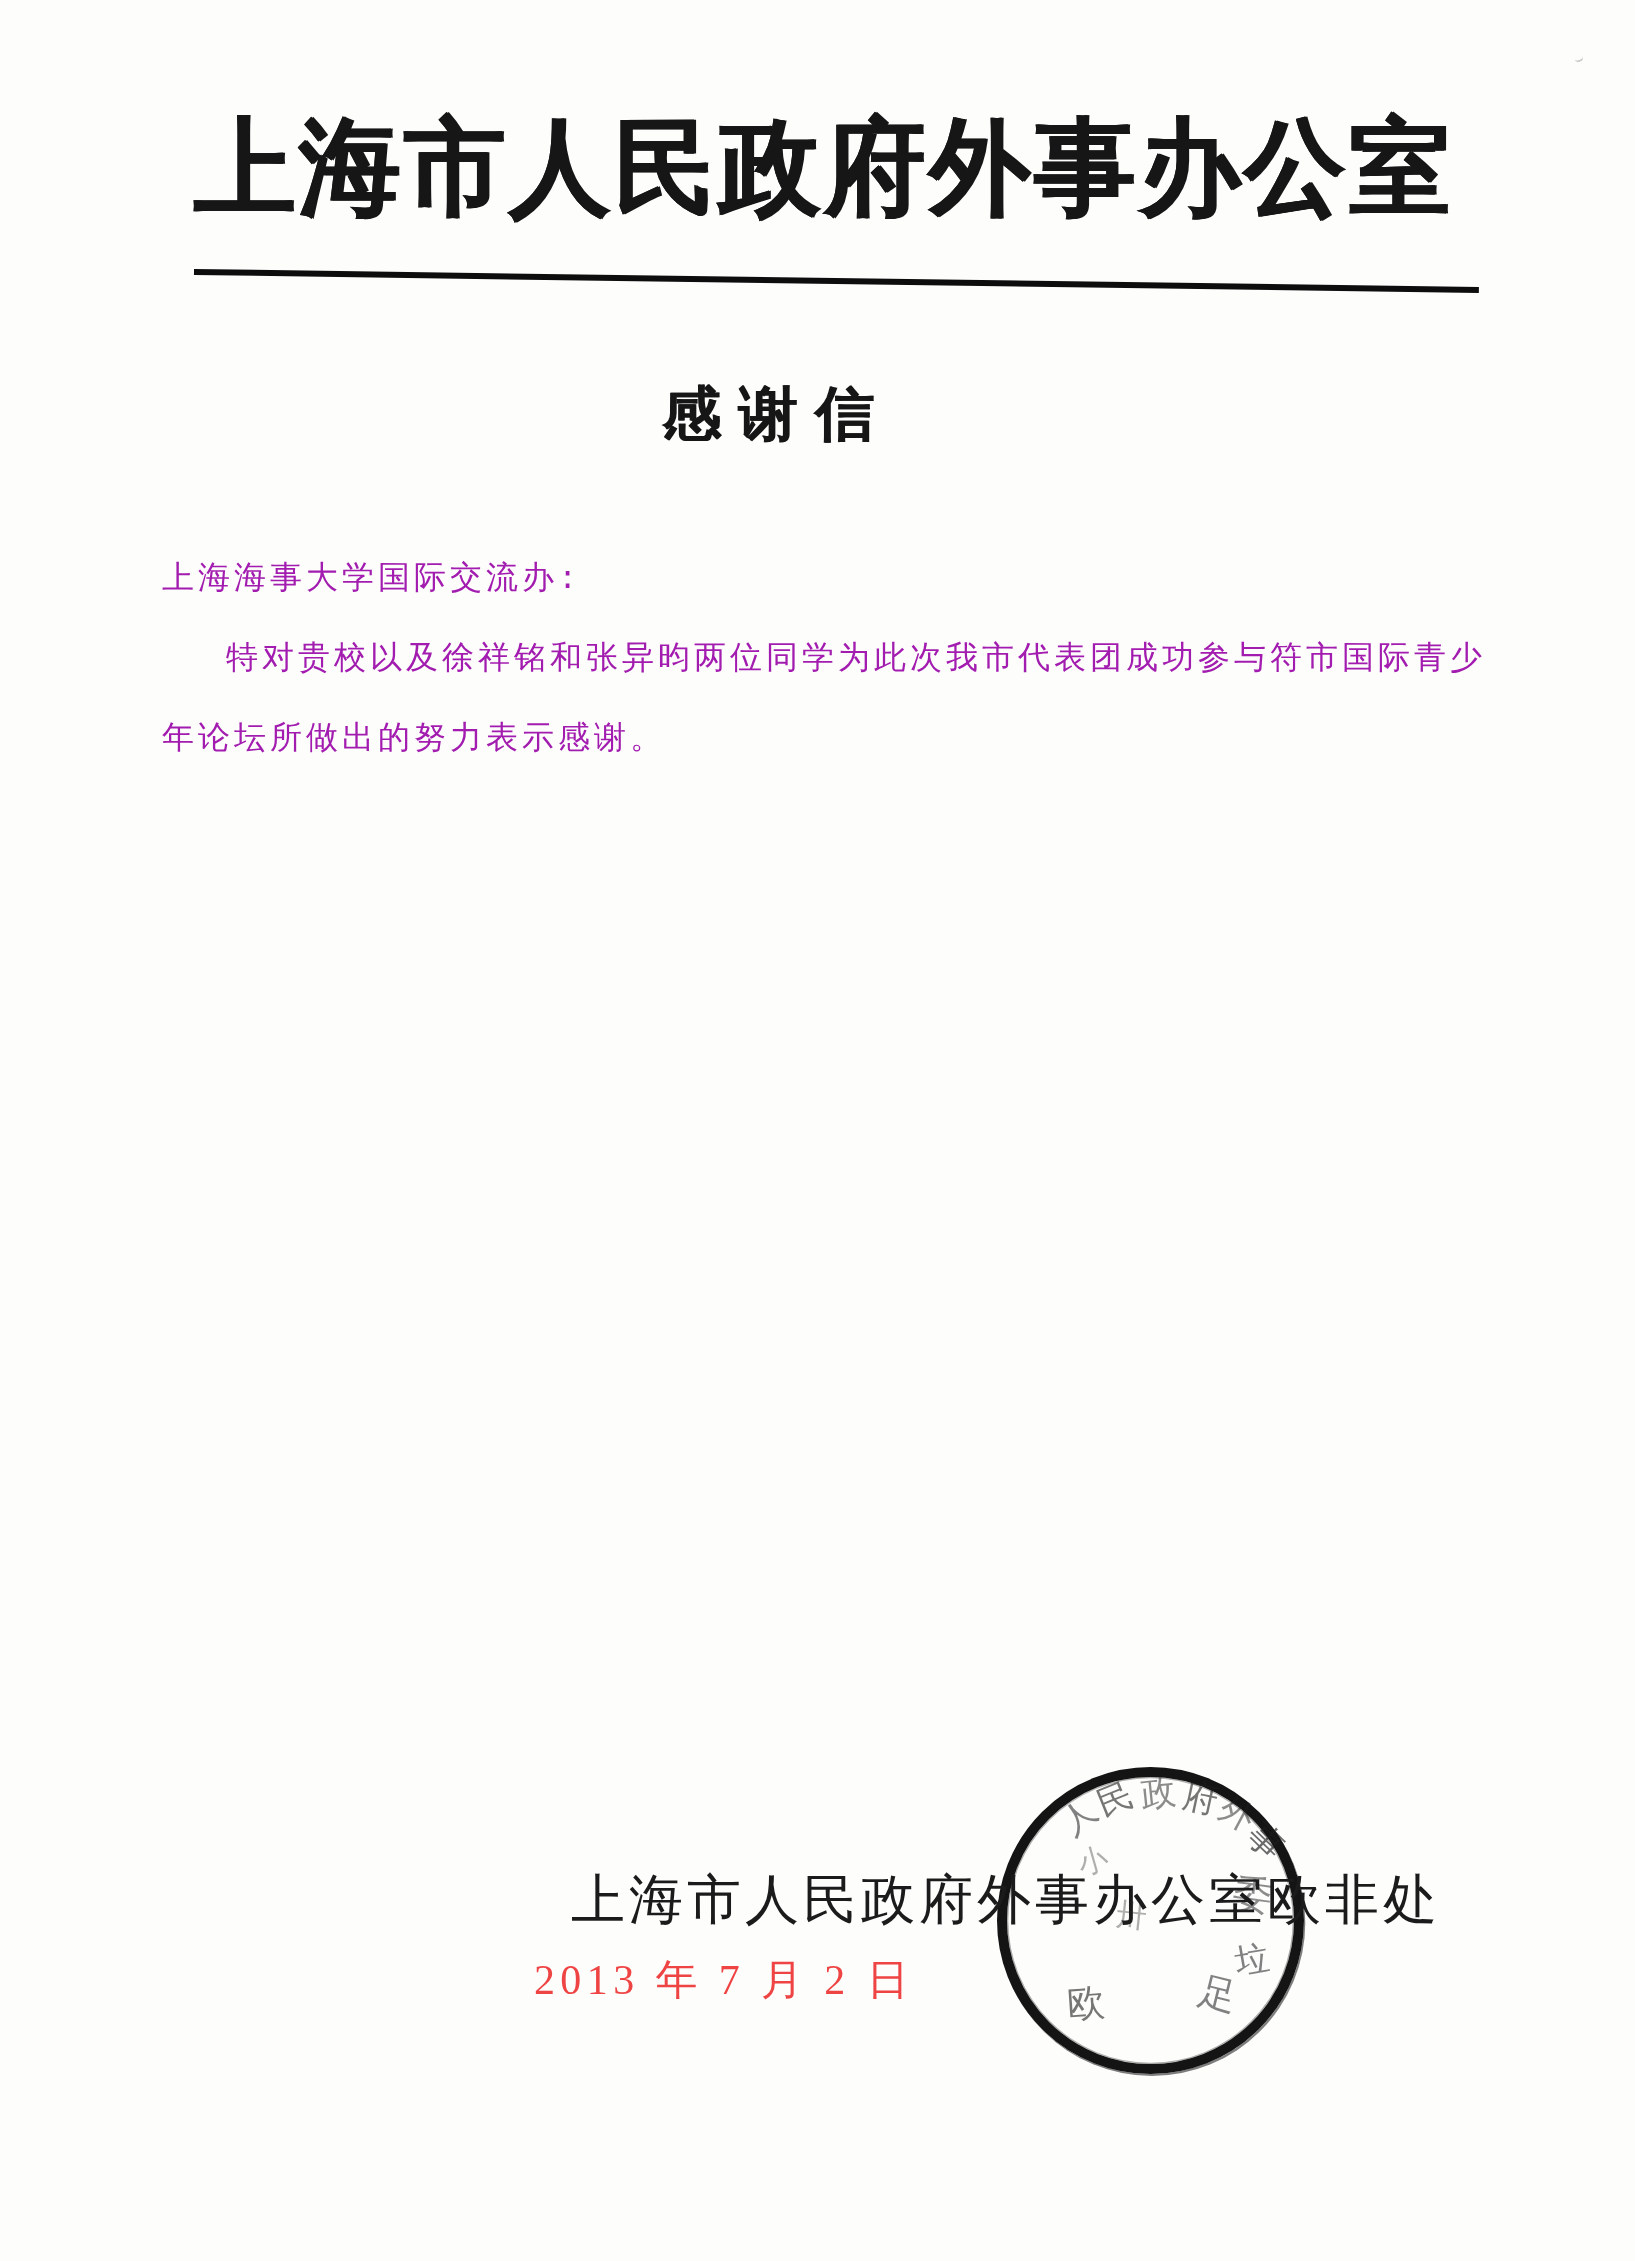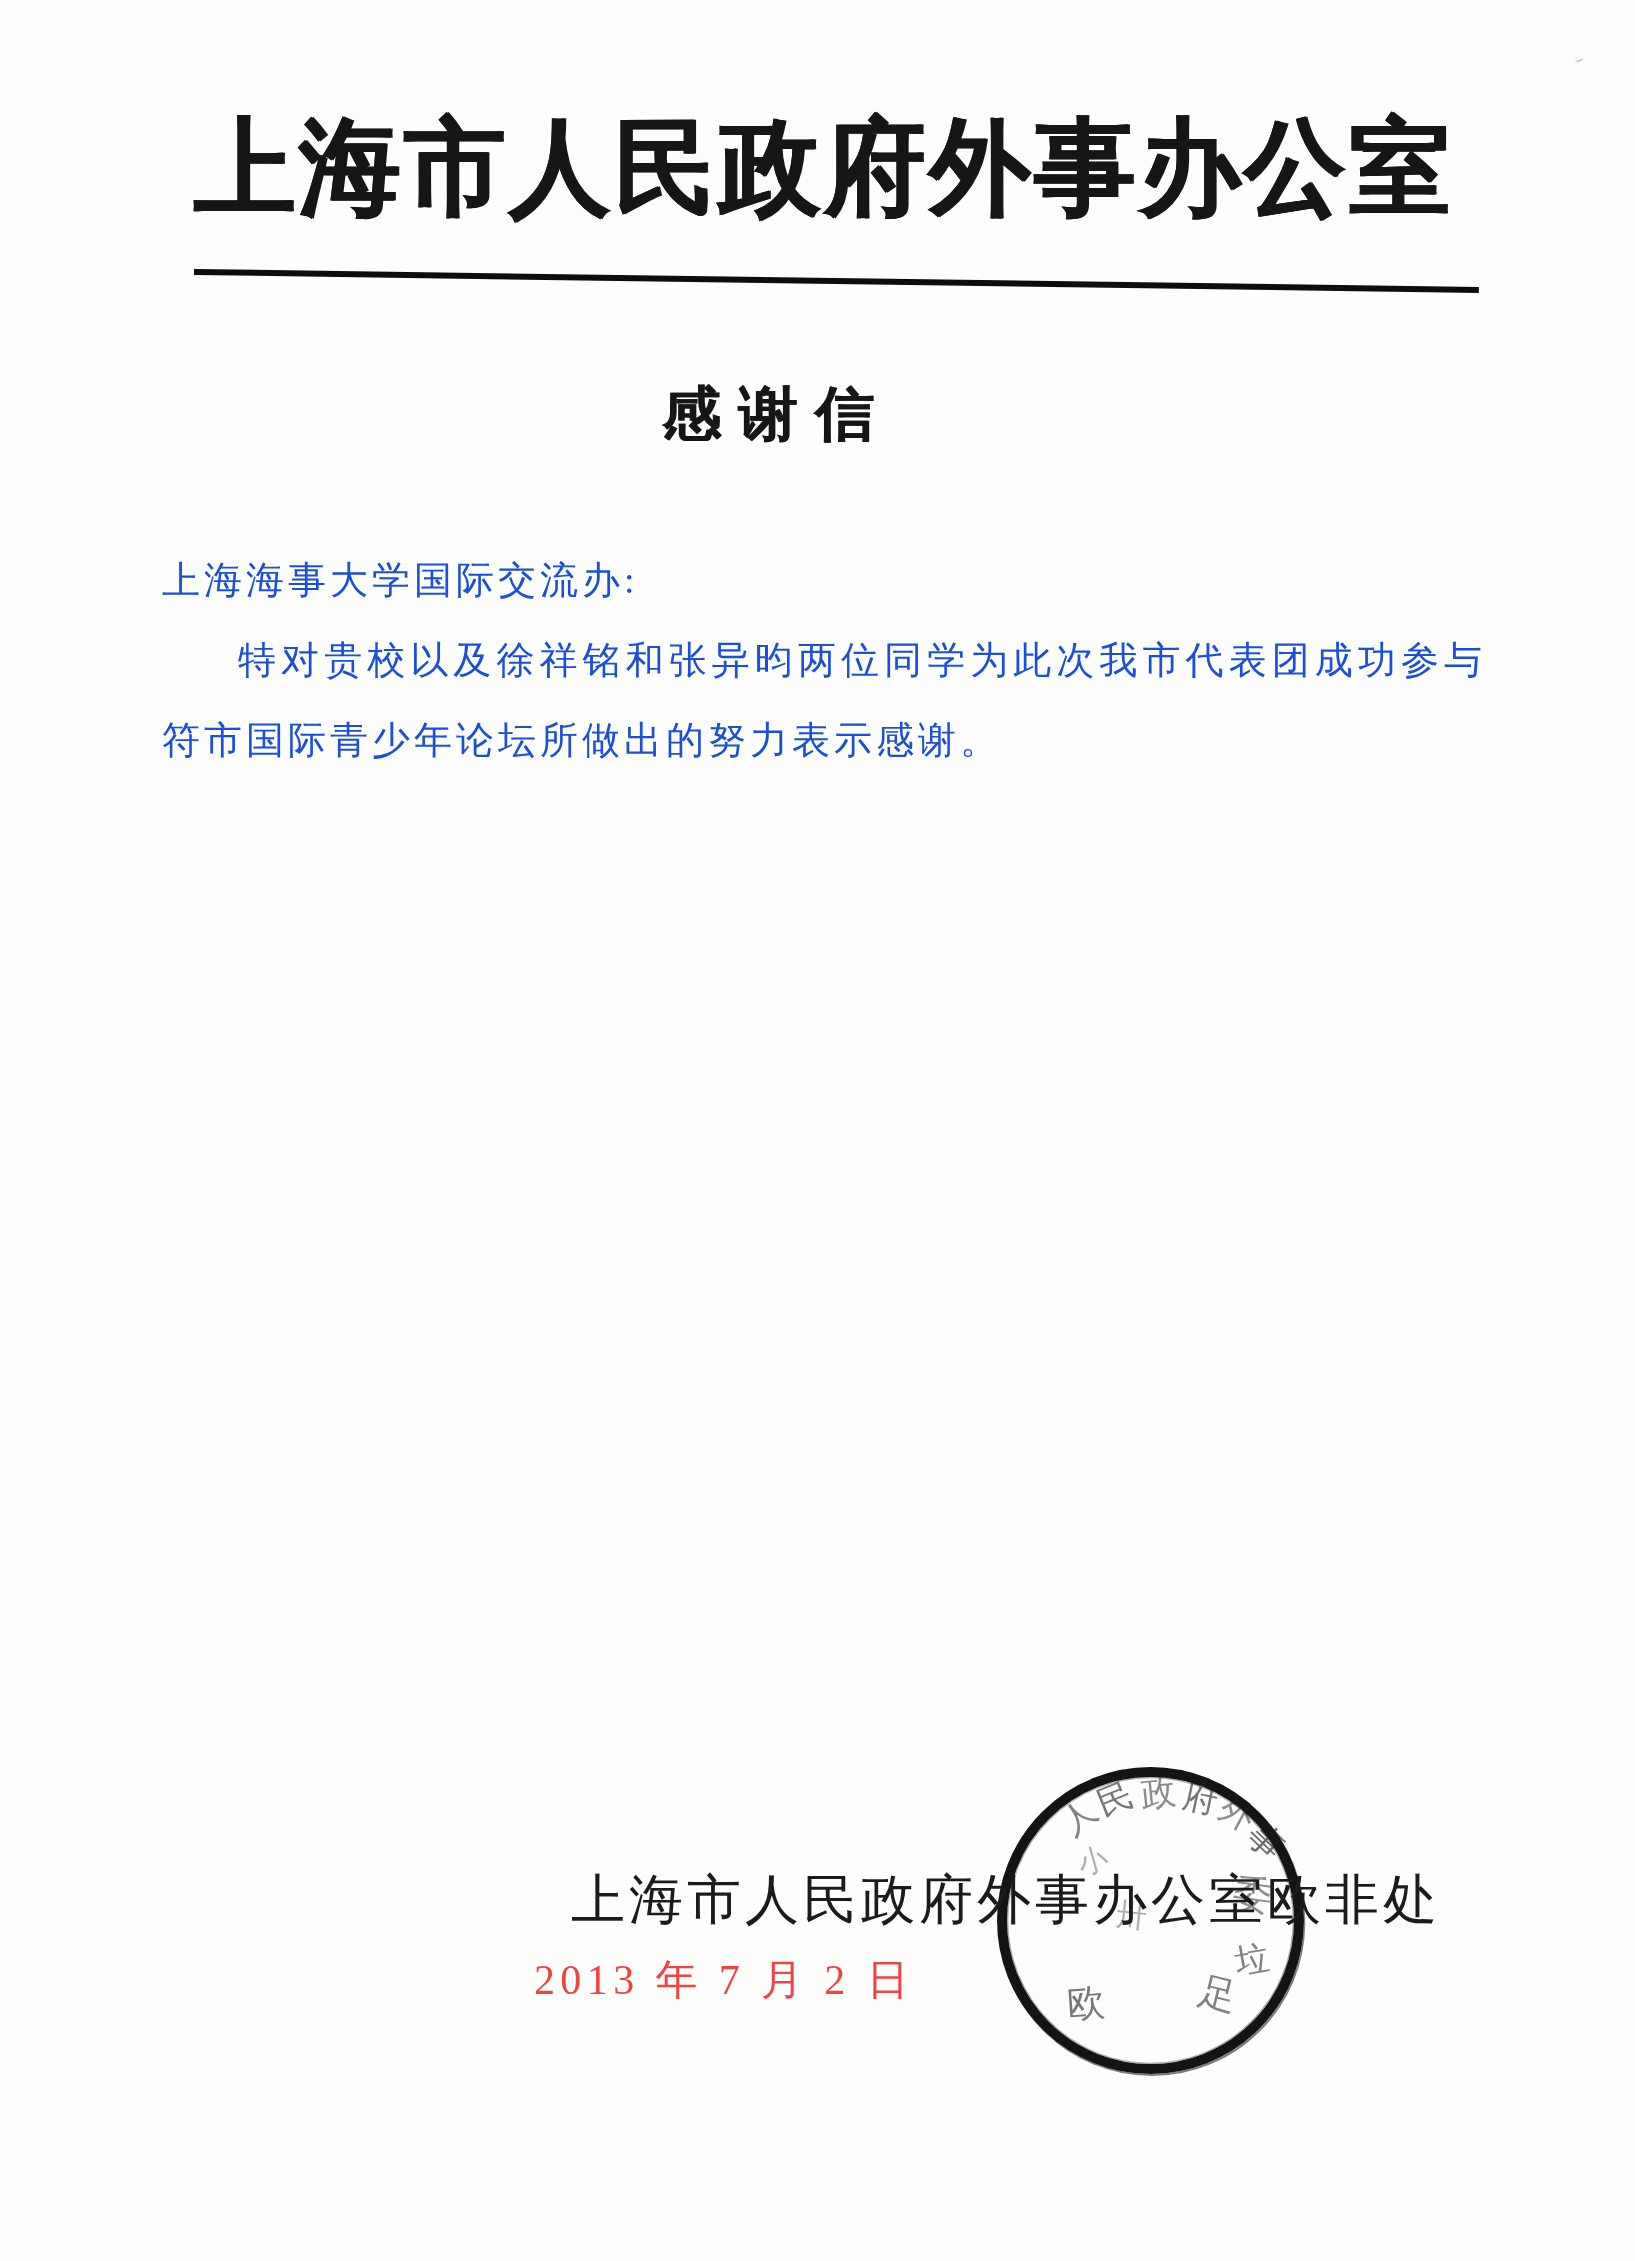--- a/index.html
+++ b/index.html
@@ -38,26 +38,27 @@
     text-align:center;
     transform:translateX(-47px);
   }
   .doc-title span{
     font-size:59px;font-weight:bold;letter-spacing:17.5px;
     text-shadow:1px 0 0 currentColor;
   }
   
   .body-block{
     position:absolute;top:540px;left:162px;width:1324px;
-    font-size:38px;
+    font-size:32px;
     line-height:80px;
     letter-spacing:4px;
     text-align:justify;
     text-justify:inter-ideograph;
-    color:#1d4ed8;
+    color:#a21caf;
+    font-family:Liberation Mono, monospace;
   }
   .body-block p{margin:0;text-indent:2em;}
   .body-block .salutation{text-indent:0;}
   
   .sig-org{
     position:absolute;top:1864px;left:162px;width:1279px;
     text-align:right;font-size:54px;letter-spacing:4px;
     white-space:nowrap;color:#1b1b1b;
   }
   .sig-date{

